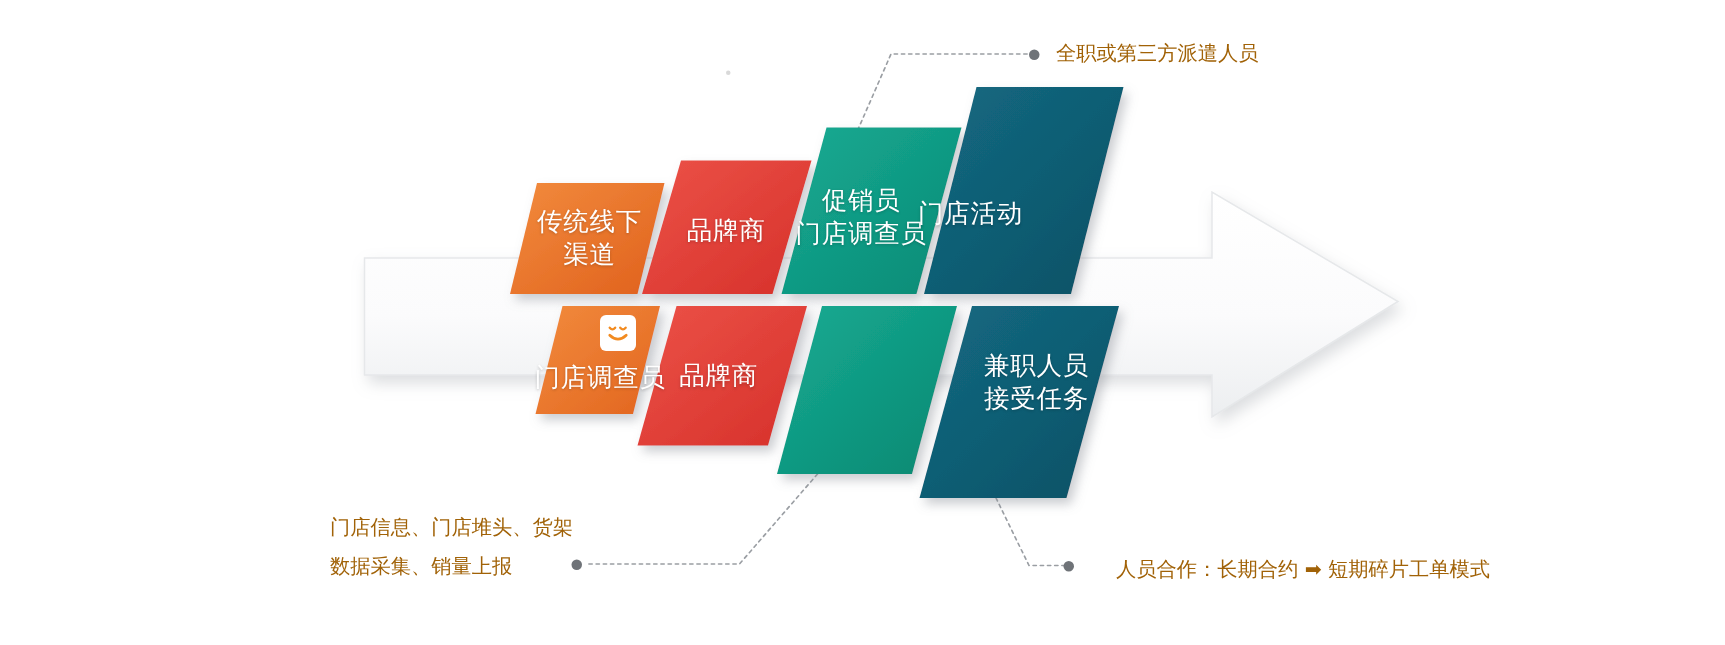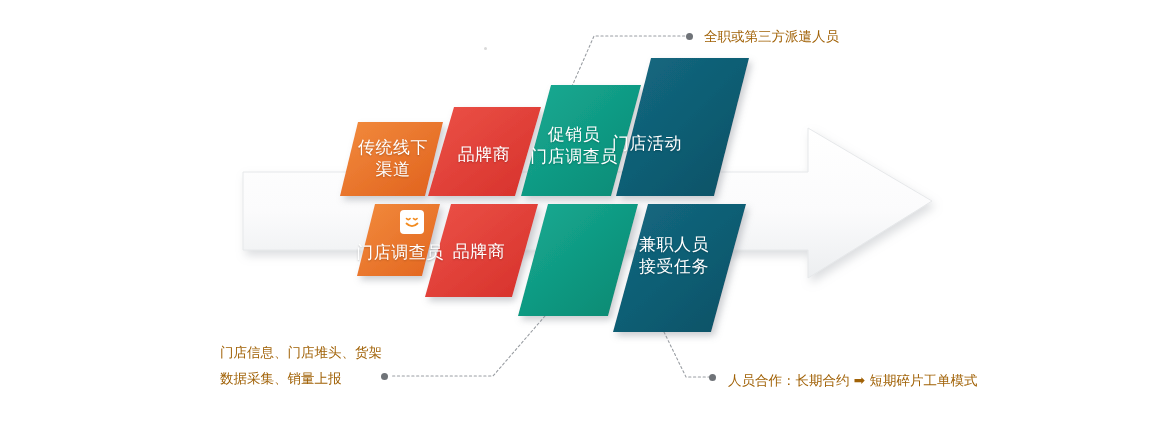--- a/index.html
+++ b/index.html
@@ -166,25 +166,25 @@
   <div class="chev top-row" style="left:594px;top:94px;width:106px;height:100px;">
     <span class="lbl">门店活动</span>
   </div>
 
   <div class="chev bot-row" style="left:352px;top:232px;width:96px;height:42px;">
     <span class="lbl">门店调查员</span>
   </div>
   <div class="chev bot-row" style="left:432px;top:228px;width:94px;height:48px;">
     <span class="lbl">品牌商</span>
   </div>
-  <div class="chev bot-row" style="left:622px;top:220px;width:104px;height:72px;">
+  <div class="chev bot-row" style="left:622px;top:220px;width:104px;height:72px;justify-content:flex-end;">
     <span class="lbl">兼职人员
 接受任务</span>
   </div>
 
   <div class="ann" style="left:704px;top:24px;">全职或第三方派遣人员</div>
 
   <div class="ann" style="left:220px;top:340px;">门店信息、门店堆头、货架
 数据采集、销量上报</div>
 
-  <div class="ann" style="left:728px;top:368px;">人员合作：长期合约 ➡ 短期碎片工单模式</div>
+  <div class="ann" style="left:744px;top:368px;">人员合作：长期合约 ➡ 短期碎片工单模式</div>
 
 </div>
 
 </body></html>

